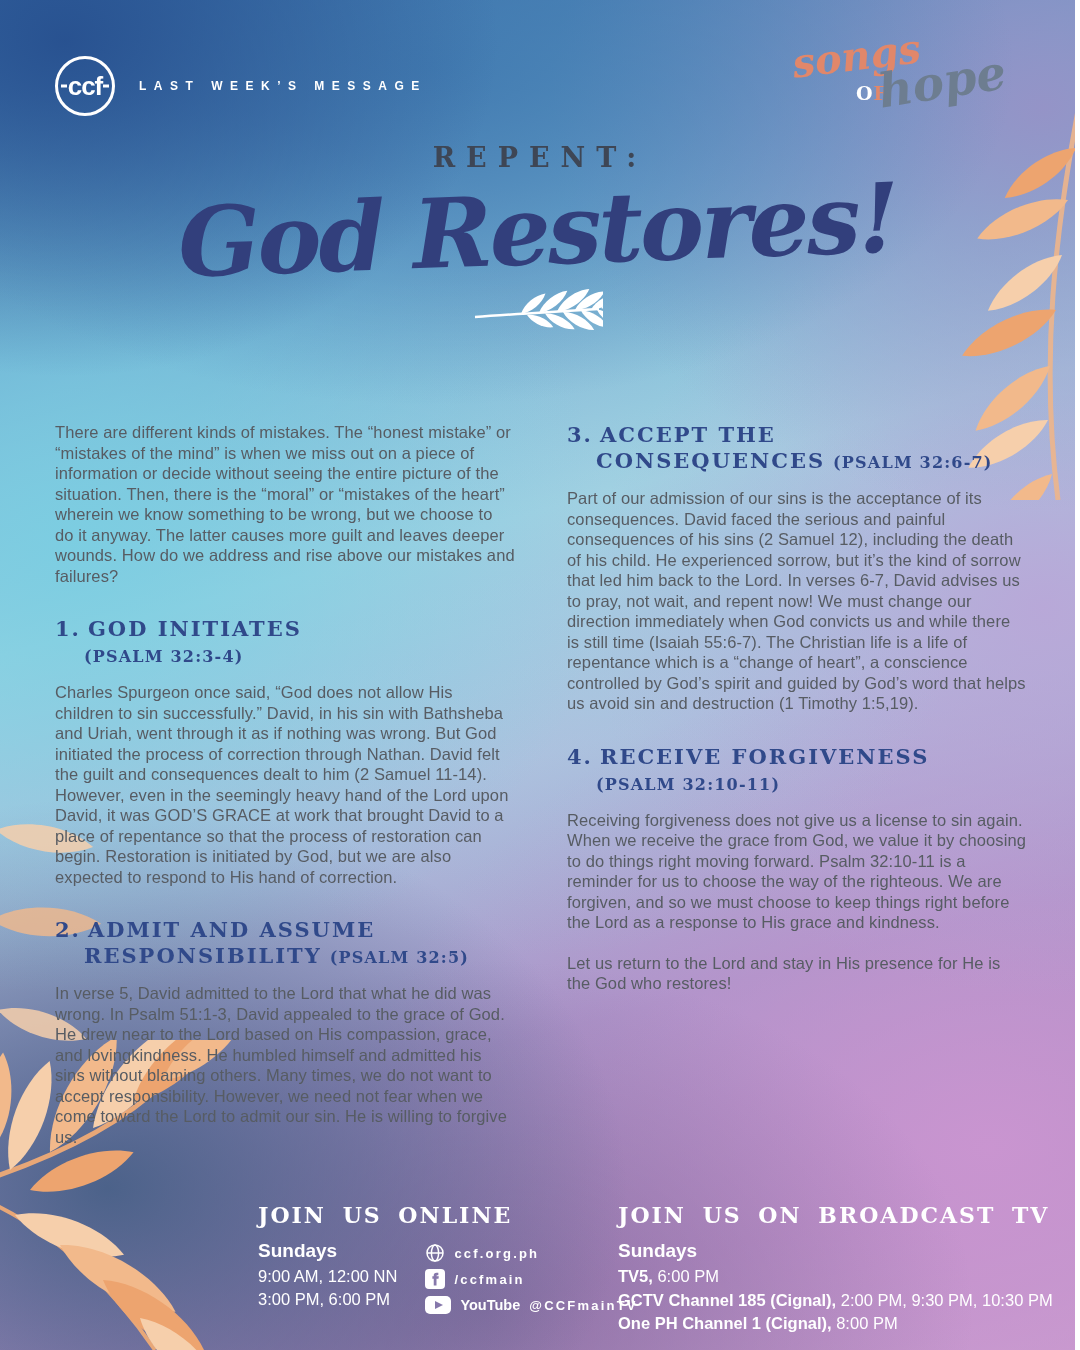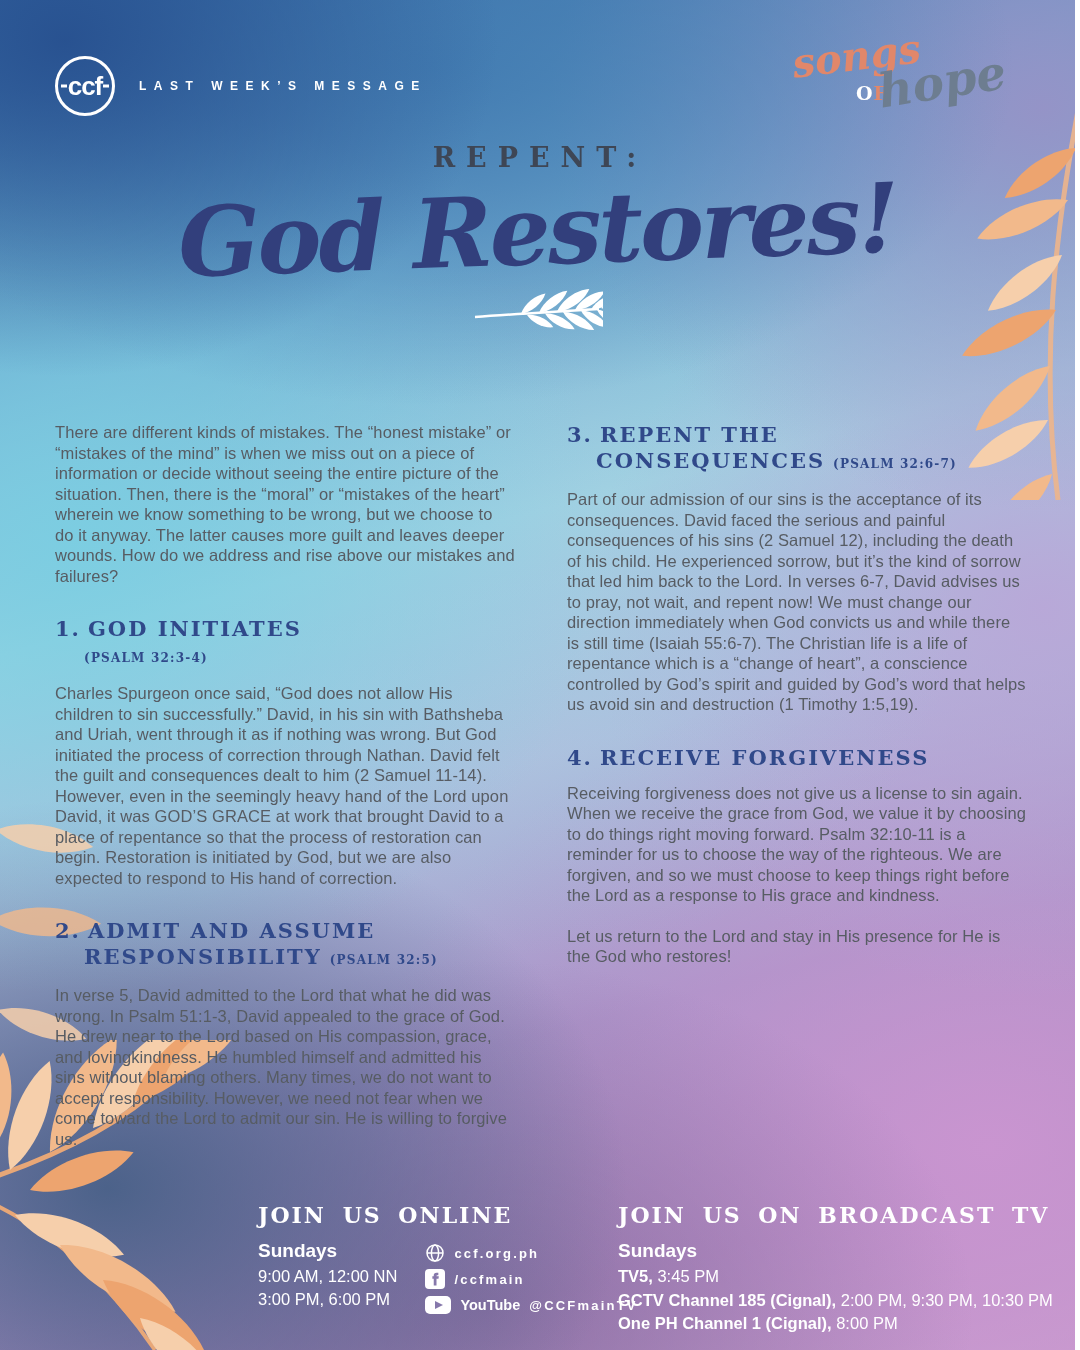--- a/index.html
+++ b/index.html
@@ -49,21 +49,21 @@
   .columns{left:55px;top:388px;display:flex;gap:52px;margin-top:34px;}
   .col{width:460px;}
   .body{font-size:16.5px;line-height:20.5px;color:#575c63;letter-spacing:.1px;margin:0;}
   .intro{margin-bottom:30px;}
   .sec{margin-bottom:30px;}
   .sec-h{margin:0 0 12px 0;font-family:"DejaVu Serif",serif;font-weight:700;color:#30498a;
          font-size:21px;letter-spacing:2px;line-height:26px;}
   .num{margin-right:7px;}
   .h2line{display:block;padding-left:29px;}
   .w2:not(:empty){margin-right:8px;}
-  .ref{font-size:12px;letter-spacing:1.2px;}
+  .ref{font-size:16px;letter-spacing:1.2px;}
   .closing{margin-top:20px;}
 
   
   .footer-online{left:258px;top:1202px;color:#fff;}
   .footer-broadcast{left:618px;top:1202px;color:#fff;}
   .f-title{font-family:"DejaVu Serif",serif;font-weight:700;font-size:22px;letter-spacing:2px;word-spacing:7px;margin-bottom:12px;}
   .online-row{display:flex;gap:28px;}
   .day{font-size:19px;font-weight:700;margin-bottom:3px;}
   .time{font-size:16.5px;line-height:23px;}
   .links .link{display:flex;align-items:center;gap:9px;height:26px;}
@@ -171,29 +171,30 @@
           <span class="num">2.</span><span class="l1">ADMIT AND ASSUME</span>
           <span class="h2line"><span class="w2">RESPONSIBILITY</span><span class="ref">(PSALM 32:5)</span></span>
         </h3>
         <p class="body">In verse 5, David admitted to the Lord that what he did was wrong. In Psalm 51:1-3, David appealed to the grace of God. He drew near to the Lord based on His compassion, grace, and lovingkindness. He humbled himself and admitted his sins without blaming others. Many times, we do not want to accept responsibility. However, we need not fear when we come toward the Lord to admit our sin. He is willing to forgive us.</p>
       </section>
     </div>
 
     <div class="col">
       <section class="sec">
         <h3 class="sec-h">
-          <span class="num">3.</span><span class="l1">REPENT THE</span>
+          <span class="num">3.</span><span class="l1">ACCEPT THE</span>
           <span class="h2line"><span class="w2">CONSEQUENCES</span><span class="ref">(PSALM 32:6-7)</span></span>
         </h3>
         <p class="body">Part of our admission of our sins is the acceptance of its consequences. David faced the serious and painful consequences of his sins (2 Samuel 12), including the death of his child. He experienced sorrow, but it’s the kind of sorrow that led him back to the Lord. In verses 6-7, David advises us to pray, not wait, and repent now! We must change our direction immediately when God convicts us and while there is still time (Isaiah 55:6-7). The Christian life is a life of repentance which is a “change of heart”, a conscience controlled by God’s spirit and guided by God’s word that helps us avoid sin and destruction (1 Timothy 1:5,19).</p>
       </section>
 
       <section class="sec">
         <h3 class="sec-h">
           <span class="num">4.</span><span class="l1">RECEIVE FORGIVENESS</span>
+          <span class="h2line"><span class="w2"></span><span class="ref">(PSALM 32:10-11)</span></span>
         </h3>
         <p class="body">Receiving forgiveness does not give us a license to sin again. When we receive the grace from God, we value it by choosing to do things right moving forward. Psalm 32:10-11 is a reminder for us to choose the way of the righteous. We are forgiven, and so we must choose to keep things right before the Lord as a response to His grace and kindness.</p>
         <p class="body closing">Let us return to the Lord and stay in His presence for He is the God who restores!</p>
       </section>
     </div>
   </main>
 
   
   <footer class="footer-online z2">
     <div class="f-title">JOIN US ONLINE</div>
@@ -227,18 +228,18 @@
           <span class="yt-word">YouTube</span>
           <span class="link-label">@CCFmainTV</span>
         </div>
       </div>
     </div>
   </footer>
 
   <footer class="footer-broadcast z2">
     <div class="f-title">JOIN US ON BROADCAST TV</div>
     <div class="day">Sundays</div>
-    <div class="b-row"><span class="b-bold">TV5,</span><span> 3:45 PM</span></div>
+    <div class="b-row"><span class="b-bold">TV5,</span><span> 6:00 PM</span></div>
     <div class="b-row"><span class="b-bold">GCTV Channel 185 (Cignal),</span><span> 2:00 PM, 9:30 PM, 10:30 PM</span></div>
     <div class="b-row"><span class="b-bold">One PH Channel 1 (Cignal),</span><span> 8:00 PM</span></div>
   </footer>
 
 </div>
 
 </body></html>

